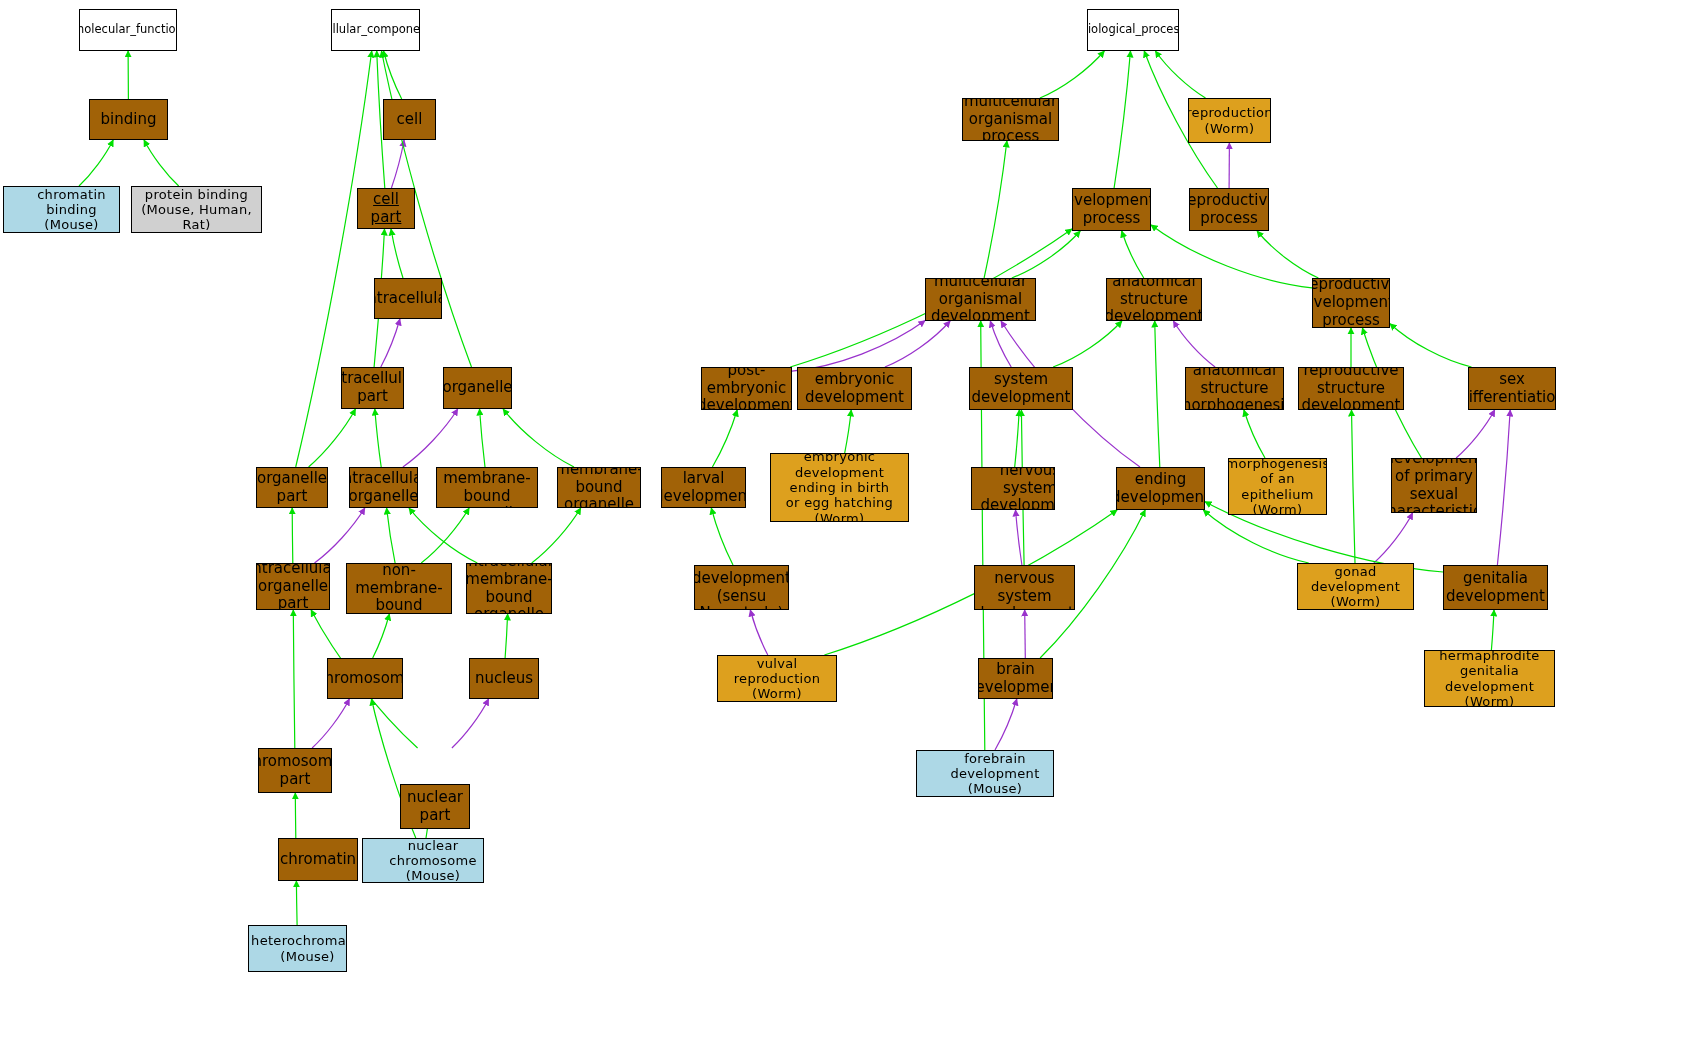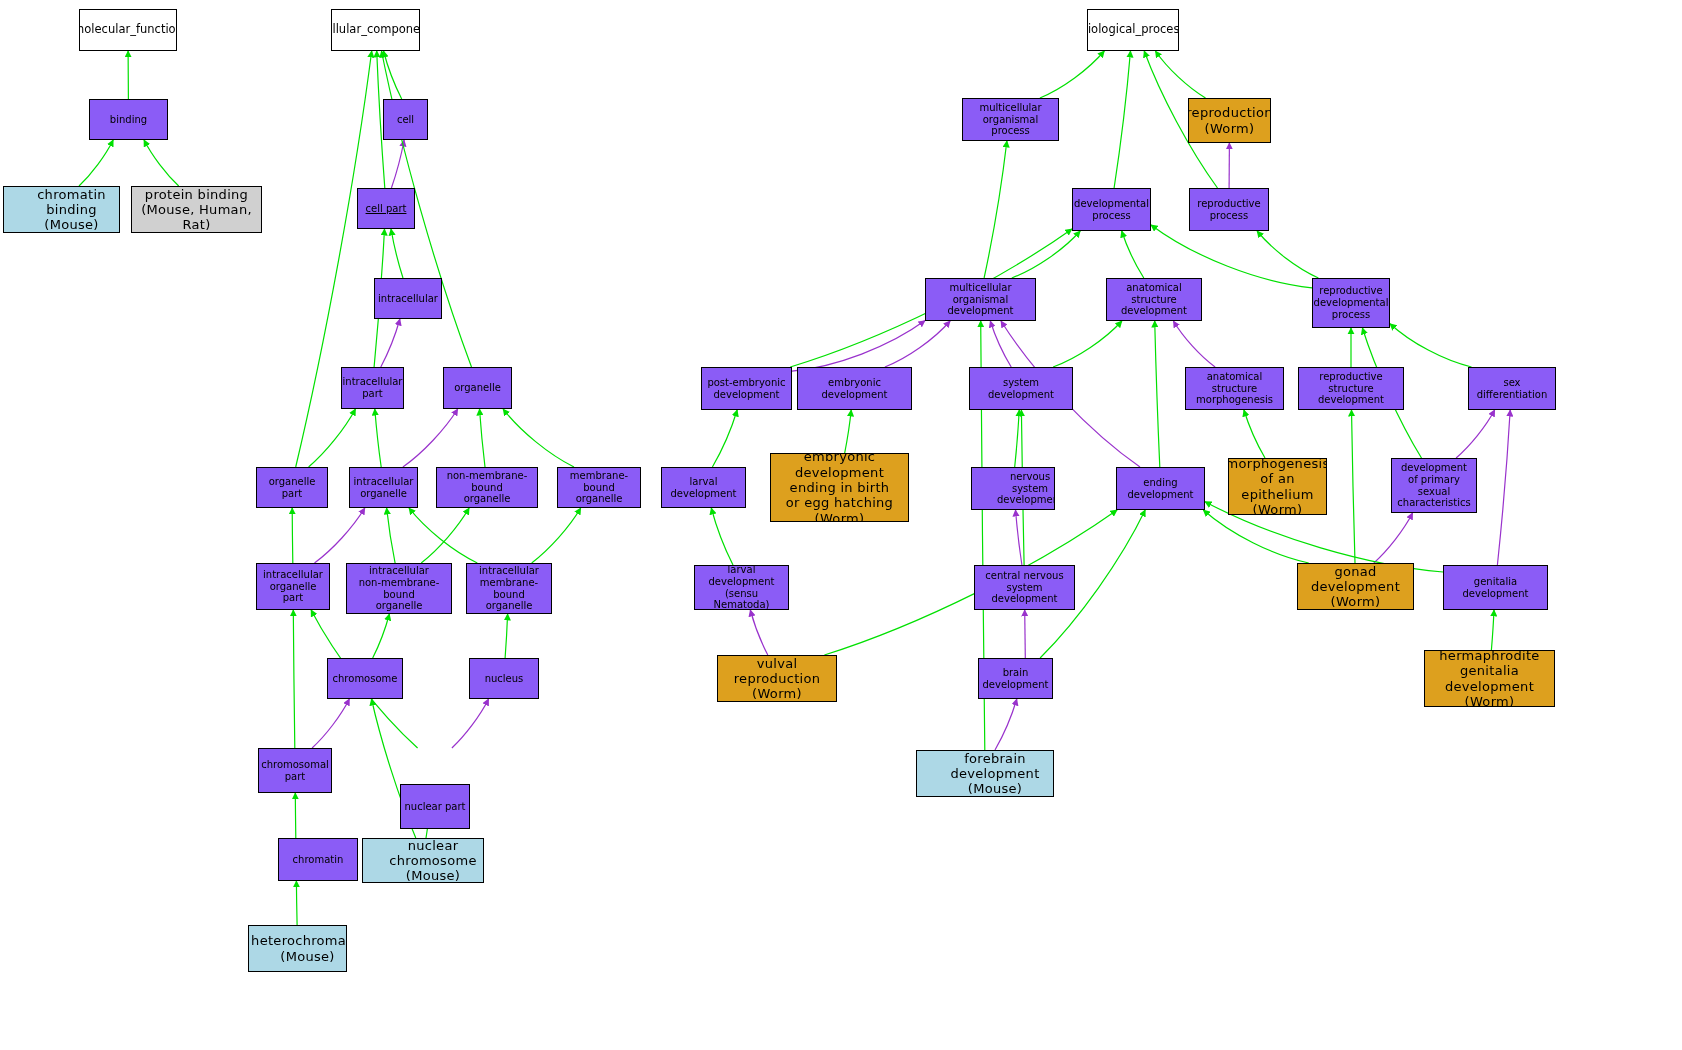--- a/index.html
+++ b/index.html
@@ -35,21 +35,21 @@
     color: #000000;
     line-height: 1.18;
     overflow: hidden;
     z-index: 5;
   }
   .node .nlabel {
     display: block;
     white-space: pre-line;
     padding: 0 2px;
   }
-  .n-plain   { background: #8b5cf6; font-size: 10px; }
+  .n-plain   { background: #a16207; font-size: 15px; }
   .n-gray    { background: #d0d0d0; font-size: 13px; letter-spacing: 0.3px; }
   .n-blue    { background: #add8e6; font-size: 13px; letter-spacing: 0.3px; padding-left: 20px; }
   .n-orange  { background: #dda01e; font-size: 13px; letter-spacing: 0.3px; }
   .n-root    { background: #ffffff; font-size: 11.5px; }
 </style>
 </head>
 <body>
 
 <div id="canvas">
   <svg id="edge-layer" viewBox="0 0 1682 1050" width="1682" height="1050" xmlns="http://www.w3.org/2000/svg">
@@ -148,21 +148,21 @@
         <span class="nlabel">chromatin binding
 (Mouse)</span>
       </div>
       <div class="node n-gray" style="left: 131px; top: 186px; width: 131px; height: 47px;">
         <span class="nlabel">protein binding
 (Mouse, Human, Rat)</span>
       </div>
       <div class="node n-root" style="left: 331px; top: 9px; width: 89px; height: 42px;">
         <span class="nlabel">cellular_component</span>
       </div>
-      <div class="node n-plain" style="left: 383px; top: 99px; width: 45px; height: 41px;">
+      <div class="node n-plain" style="left: 383px; top: 99px; width: 53px; height: 41px;">
         <span class="nlabel">cell</span>
       </div>
       <div class="node n-plain" style="left: 357px; top: 188px; width: 58px; height: 41px; text-decoration: underline;">
         <span class="nlabel">cell part</span>
       </div>
       <div class="node n-plain" style="left: 374px; top: 278px; width: 68px; height: 41px;">
         <span class="nlabel">intracellular</span>
       </div>
       <div class="node n-plain" style="left: 341px; top: 367px; width: 63px; height: 42px;">
         <span class="nlabel">intracellular

